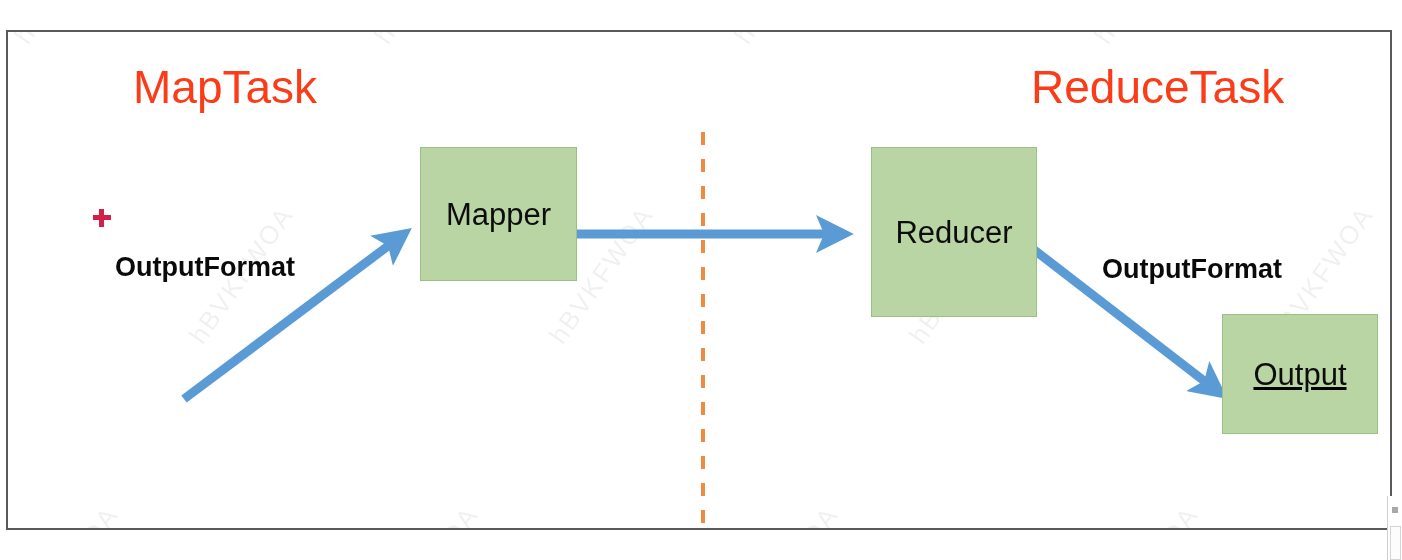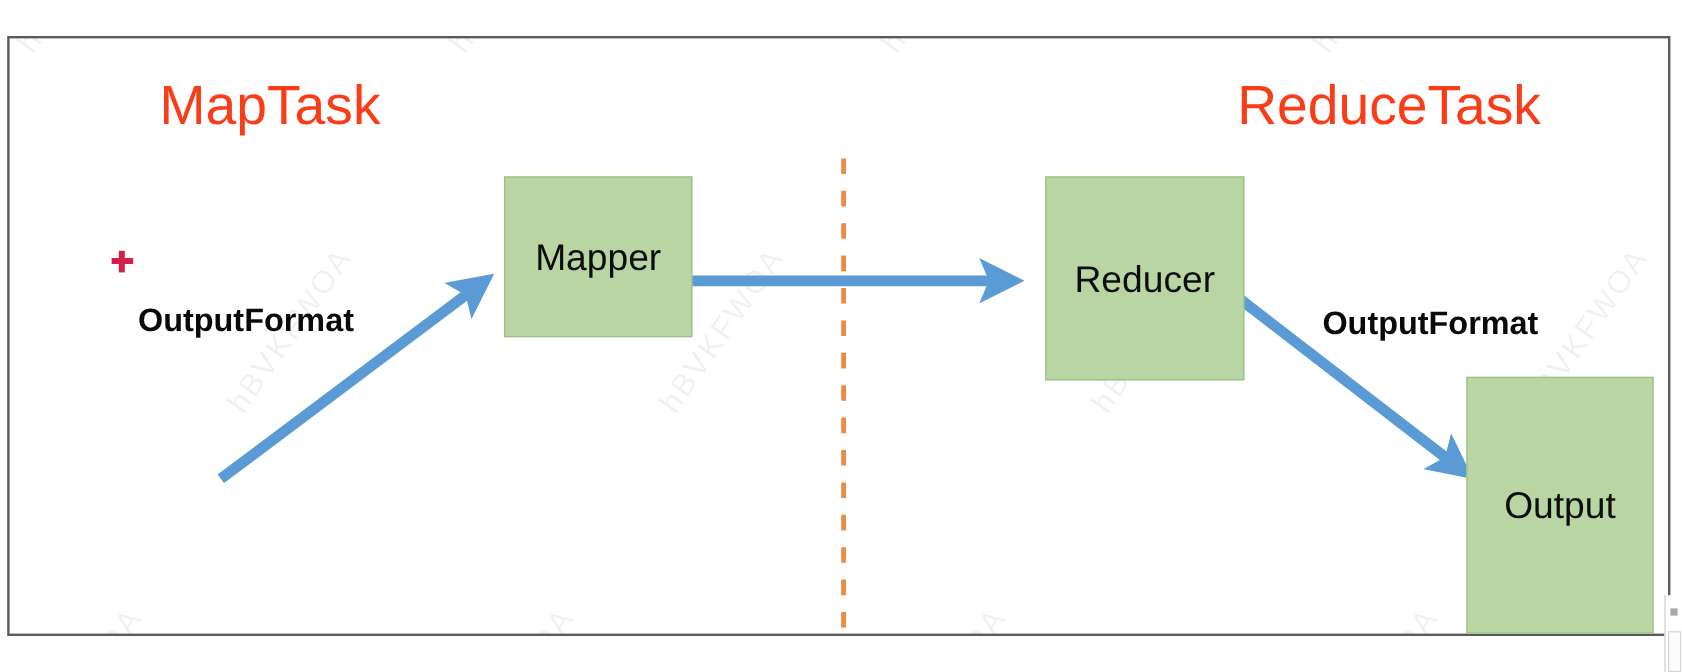--- a/index.html
+++ b/index.html
@@ -77,21 +77,21 @@
     font-family: "Liberation Sans", sans-serif;
     font-size: 31px;
     color: #0d0d0d;
     line-height: 1;
     white-space: nowrap;
   }
 
   #node-input  { left: 22px;   top: 278px; width: 160px; height: 172px; }
   #node-mapper { left: 412px;  top: 115px; width: 157px; height: 134px; align-items: center; }
   #node-reducer{ left: 863px;  top: 115px; width: 166px; height: 170px; }
-  #node-output { left: 1214px; top: 282px; width: 156px; height: 214px; }
+  #node-output { left: 1214px; top: 282px; width: 156px; height: 120px; text-decoration: underline; }
 
   
   .heading {
     position: absolute;
     z-index: 3;
     font-family: "Liberation Sans", sans-serif;
     white-space: nowrap;
     line-height: 1;
   }
   #heading-maptask {

